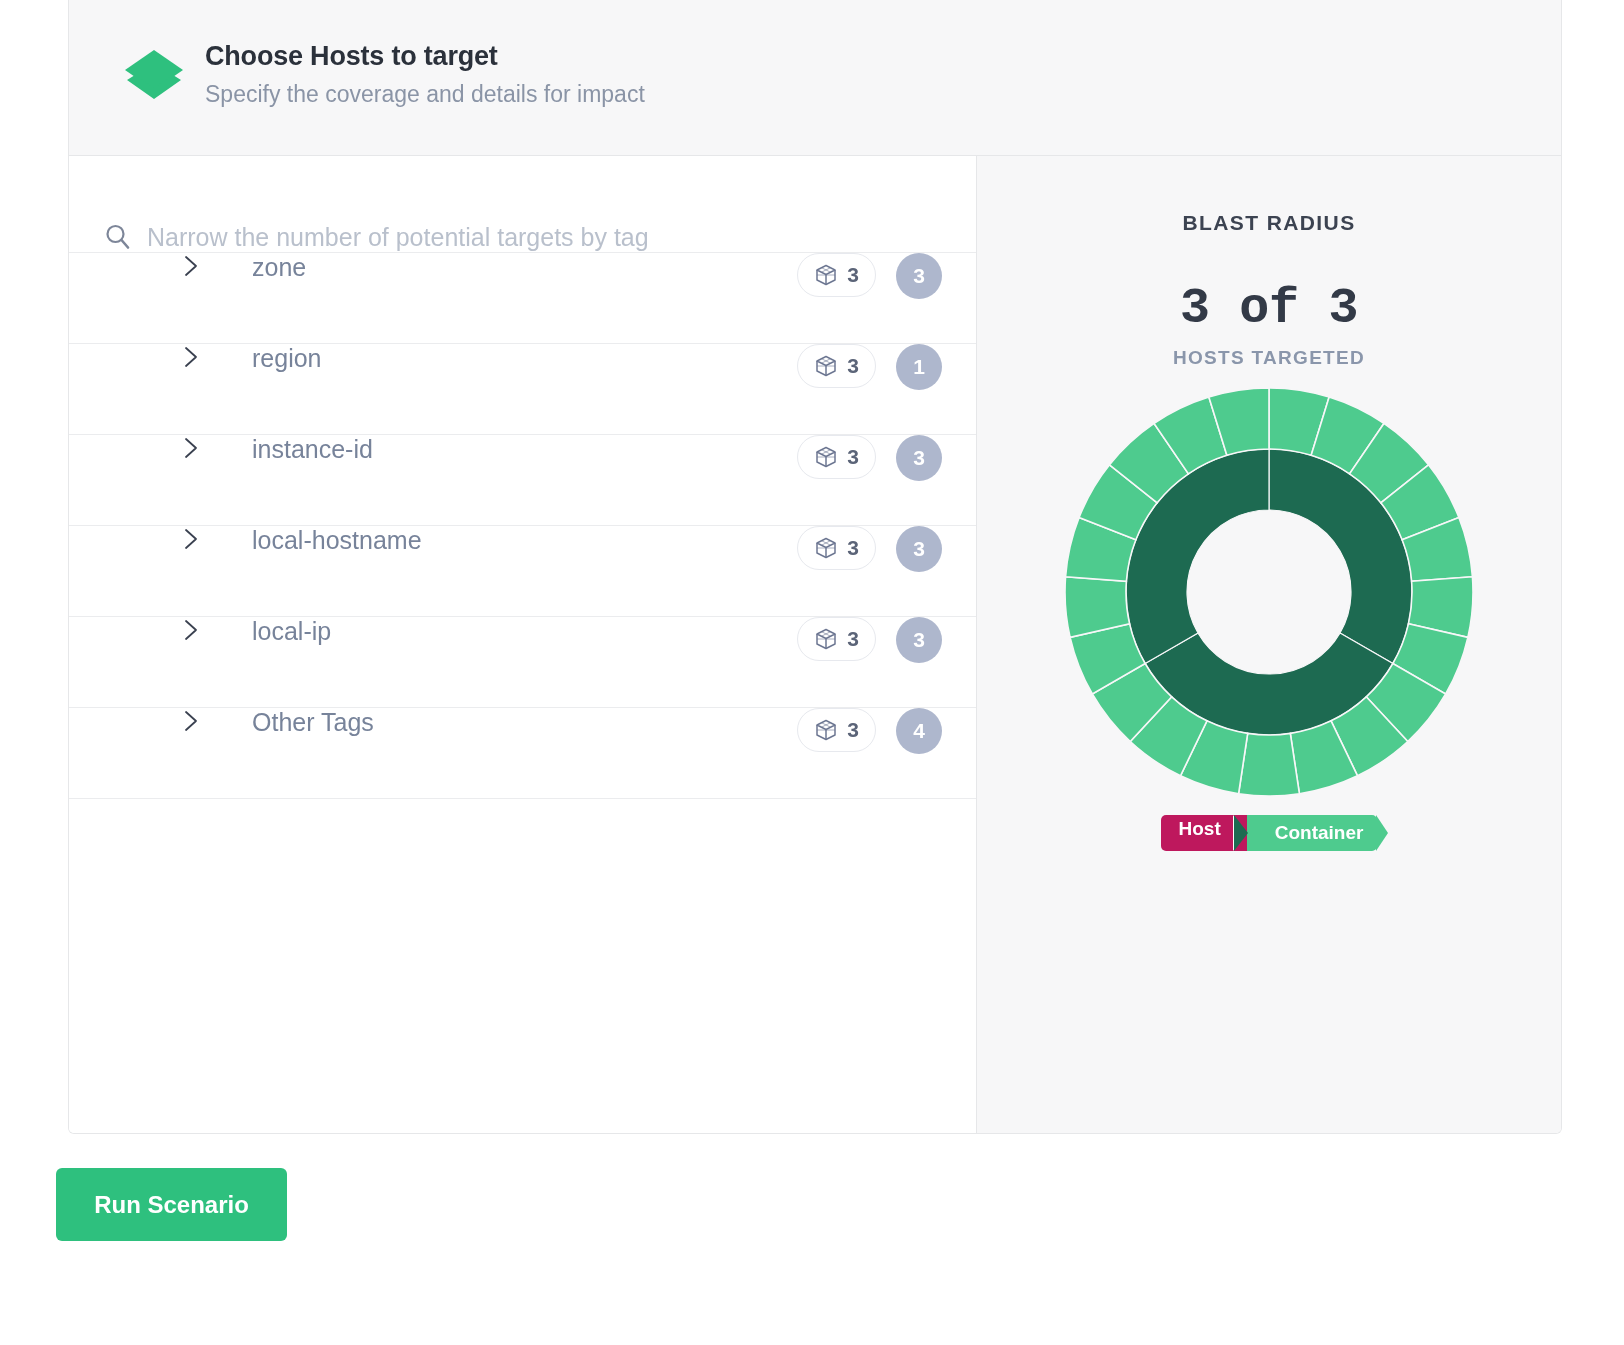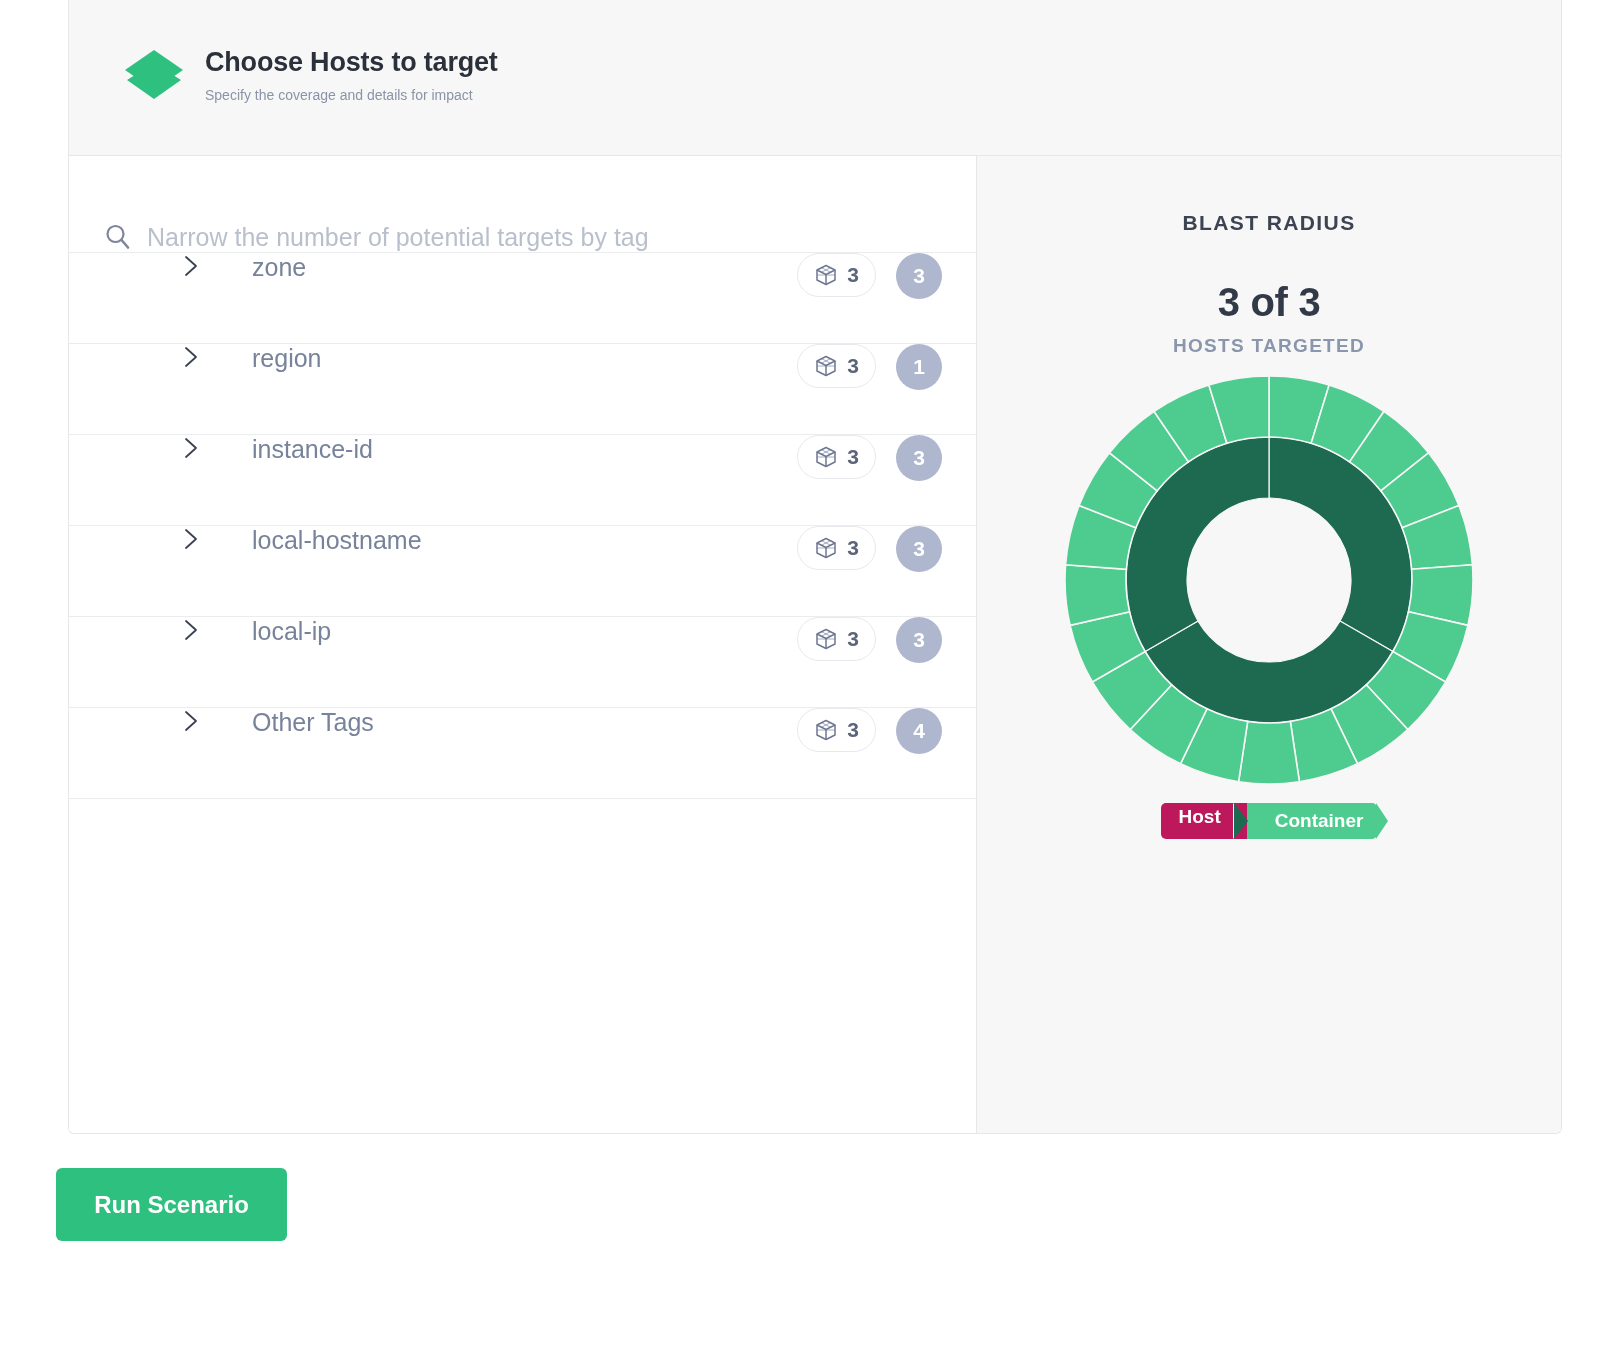--- a/index.html
+++ b/index.html
@@ -53,21 +53,21 @@
 
   .header-title {
     font-size: 27px;
     font-weight: bold;
     color: #2b313b;
     letter-spacing: -0.2px;
     line-height: 1.25;
   }
 
   .header-sub {
-    font-size: 14px;
+    font-size: 23px;
     color: #8a94a6;
     margin-top: 6px;
     line-height: 1.3;
   }
 
   
   .card-body {
     display: flex;
     height: calc(100% - 157px);
   }
@@ -162,24 +162,25 @@
     margin-top: 55px;
     font-size: 21px;
     font-weight: bold;
     letter-spacing: 1.4px;
     color: #3c4351;
   }
 
   .br-value {
     text-align: center;
     margin-top: 45px;
-    font-size: 40px;
+    font-size: 50px;
     font-weight: bold;
     color: #333a47;
     letter-spacing: -0.3px;
+    font-family: Liberation Mono, monospace;
   }
 
   .br-sub {
     text-align: center;
     margin-top: 10px;
     font-size: 19px;
     font-weight: bold;
     letter-spacing: 1.3px;
     color: #8a96ab;
   }

